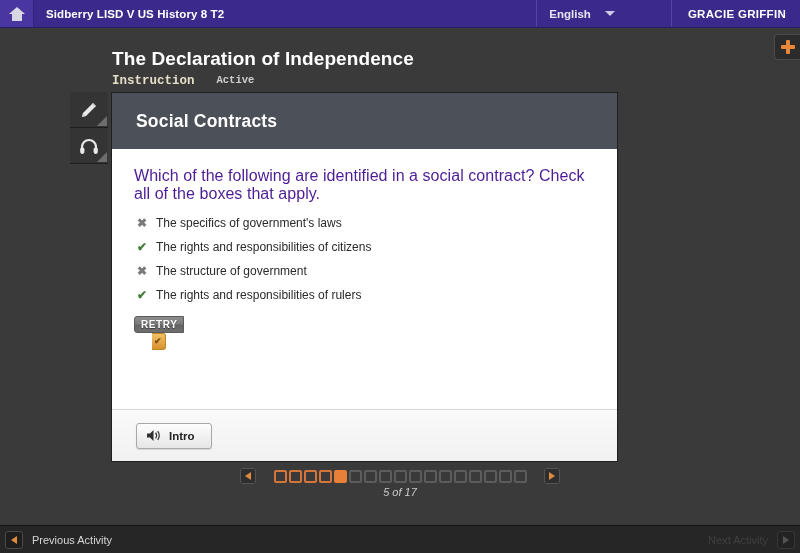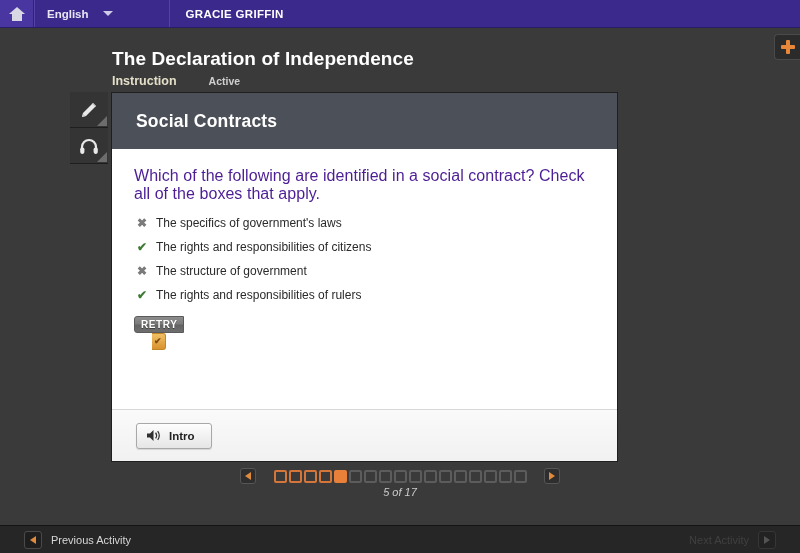--- a/index.html
+++ b/index.html
@@ -76,21 +76,21 @@
   }
   .plus-glyph::before { left: 5px; top: 0; width: 4px; height: 14px; }
   .plus-glyph::after  { top: 5px; left: 0; height: 4px; width: 14px; }
 
   
   #lesson-title {
     position: absolute; left: 112px; top: 48px;
     color: #ffffff; font-size: 19px; font-weight: bold;
     letter-spacing: .1px;
   }
-  #subtabs { position: absolute; left: 112px; top: 74px; display: flex; align-items: center; gap: 32px; }
+  #subtabs { position: absolute; left: 112px; top: 74px; display: flex; align-items: flex-start; gap: 22px; font-family: Liberation Mono, monospace; }
   #tab-instruction { color: #e3dfc8; font-size: 12.5px; font-weight: bold; }
   #tab-active { color: #cfcfcf; font-size: 10.5px; font-weight: bold; }
 
   
   #toolrail { position: absolute; left: 70px; top: 92px; width: 38px; }
   .tool {
     width: 38px; height: 36px;
     background: #343434;
     border-bottom: 1px solid #1e1e1e;
     display: flex; align-items: center; justify-content: center;
@@ -198,21 +198,21 @@
   #page-counter {
     position: absolute; left: 0; right: 0; top: 486px;
     text-align: center; color: #cccccc; font-size: 11px; font-style: italic;
   }
 
   
   #bottombar {
     position: absolute; left: 0; bottom: 0; width: 800px; height: 28px;
     background: #262626; border-top: 1px solid #141414;
     display: flex; align-items: center; justify-content: space-between;
-    padding: 0 24px;
+    padding: 0 5px;
   }
   .navbtn { display: flex; align-items: center; gap: 9px; }
   .navbtn.disabled { opacity: .45; }
   .navbox {
     width: 18px; height: 18px; background: #1e1e1e;
     border: 1px solid #4a4a4a; border-radius: 3px;
     display: flex; align-items: center; justify-content: center;
   }
   .nav-arrow-left {
     width:0;height:0;border-top:4px solid transparent;border-bottom:4px solid transparent;
@@ -225,20 +225,21 @@
   .nav-label { color: #d6d6d6; font-size: 11px; }
   .navbtn.disabled .nav-label { color: #5e5e5e; }
 </style>
 </head>
 <body>
 
 <div id="topbar">
   <div id="home-btn">
     <span class="home-glyph"></span>
   </div>
+  <div id="course-title">Sidberry LISD V US History 8 T2</div>
   <div id="lang-select">
     <span>English</span>
     <span class="chevron"></span>
   </div>
   <div id="user-name">GRACIE GRIFFIN</div>
 </div>
 
 <div id="plus-tab">
   <span class="plus-glyph"></span>
 </div>

